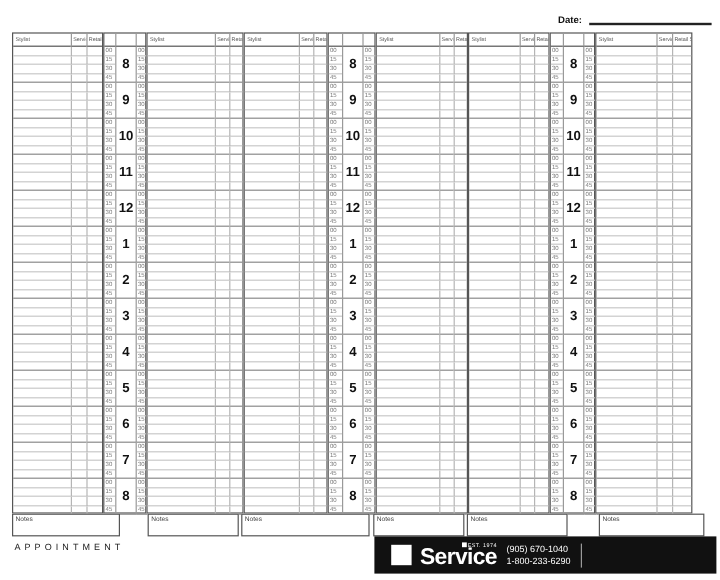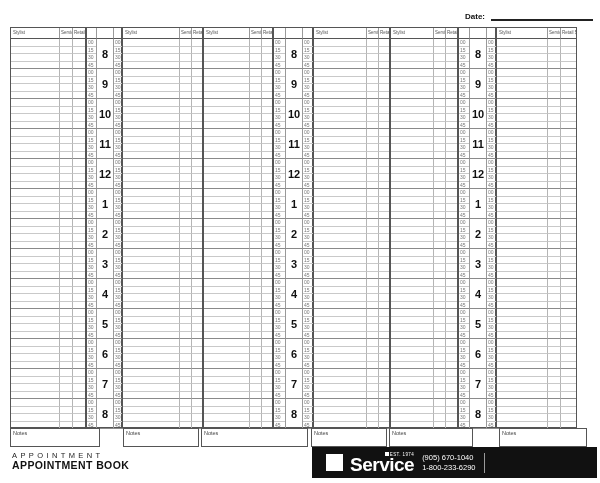--- a/index.html
+++ b/index.html
@@ -1422,21 +1422,20 @@
       <span>Notes</span>
     </div>
   <div class="notes-box" style="left:489px;width:88px">
       <span>Notes</span>
     </div>
 </div>
 
 <div class="footer-left">
   <div>
     <div class="prof">APPOINTMENT</div>
-    <div class="appt">APPOINTMENT BOOK</div>
   </div>
 </div>
 
 <div class="pearlon-bar">
   <div class="p-square"></div>
   <div class="p-logo-wrap">
     <div class="p-est">EST. 1974</div>
     <div class="p-logo">Service</div>
   </div>
   <div class="p-phones">

